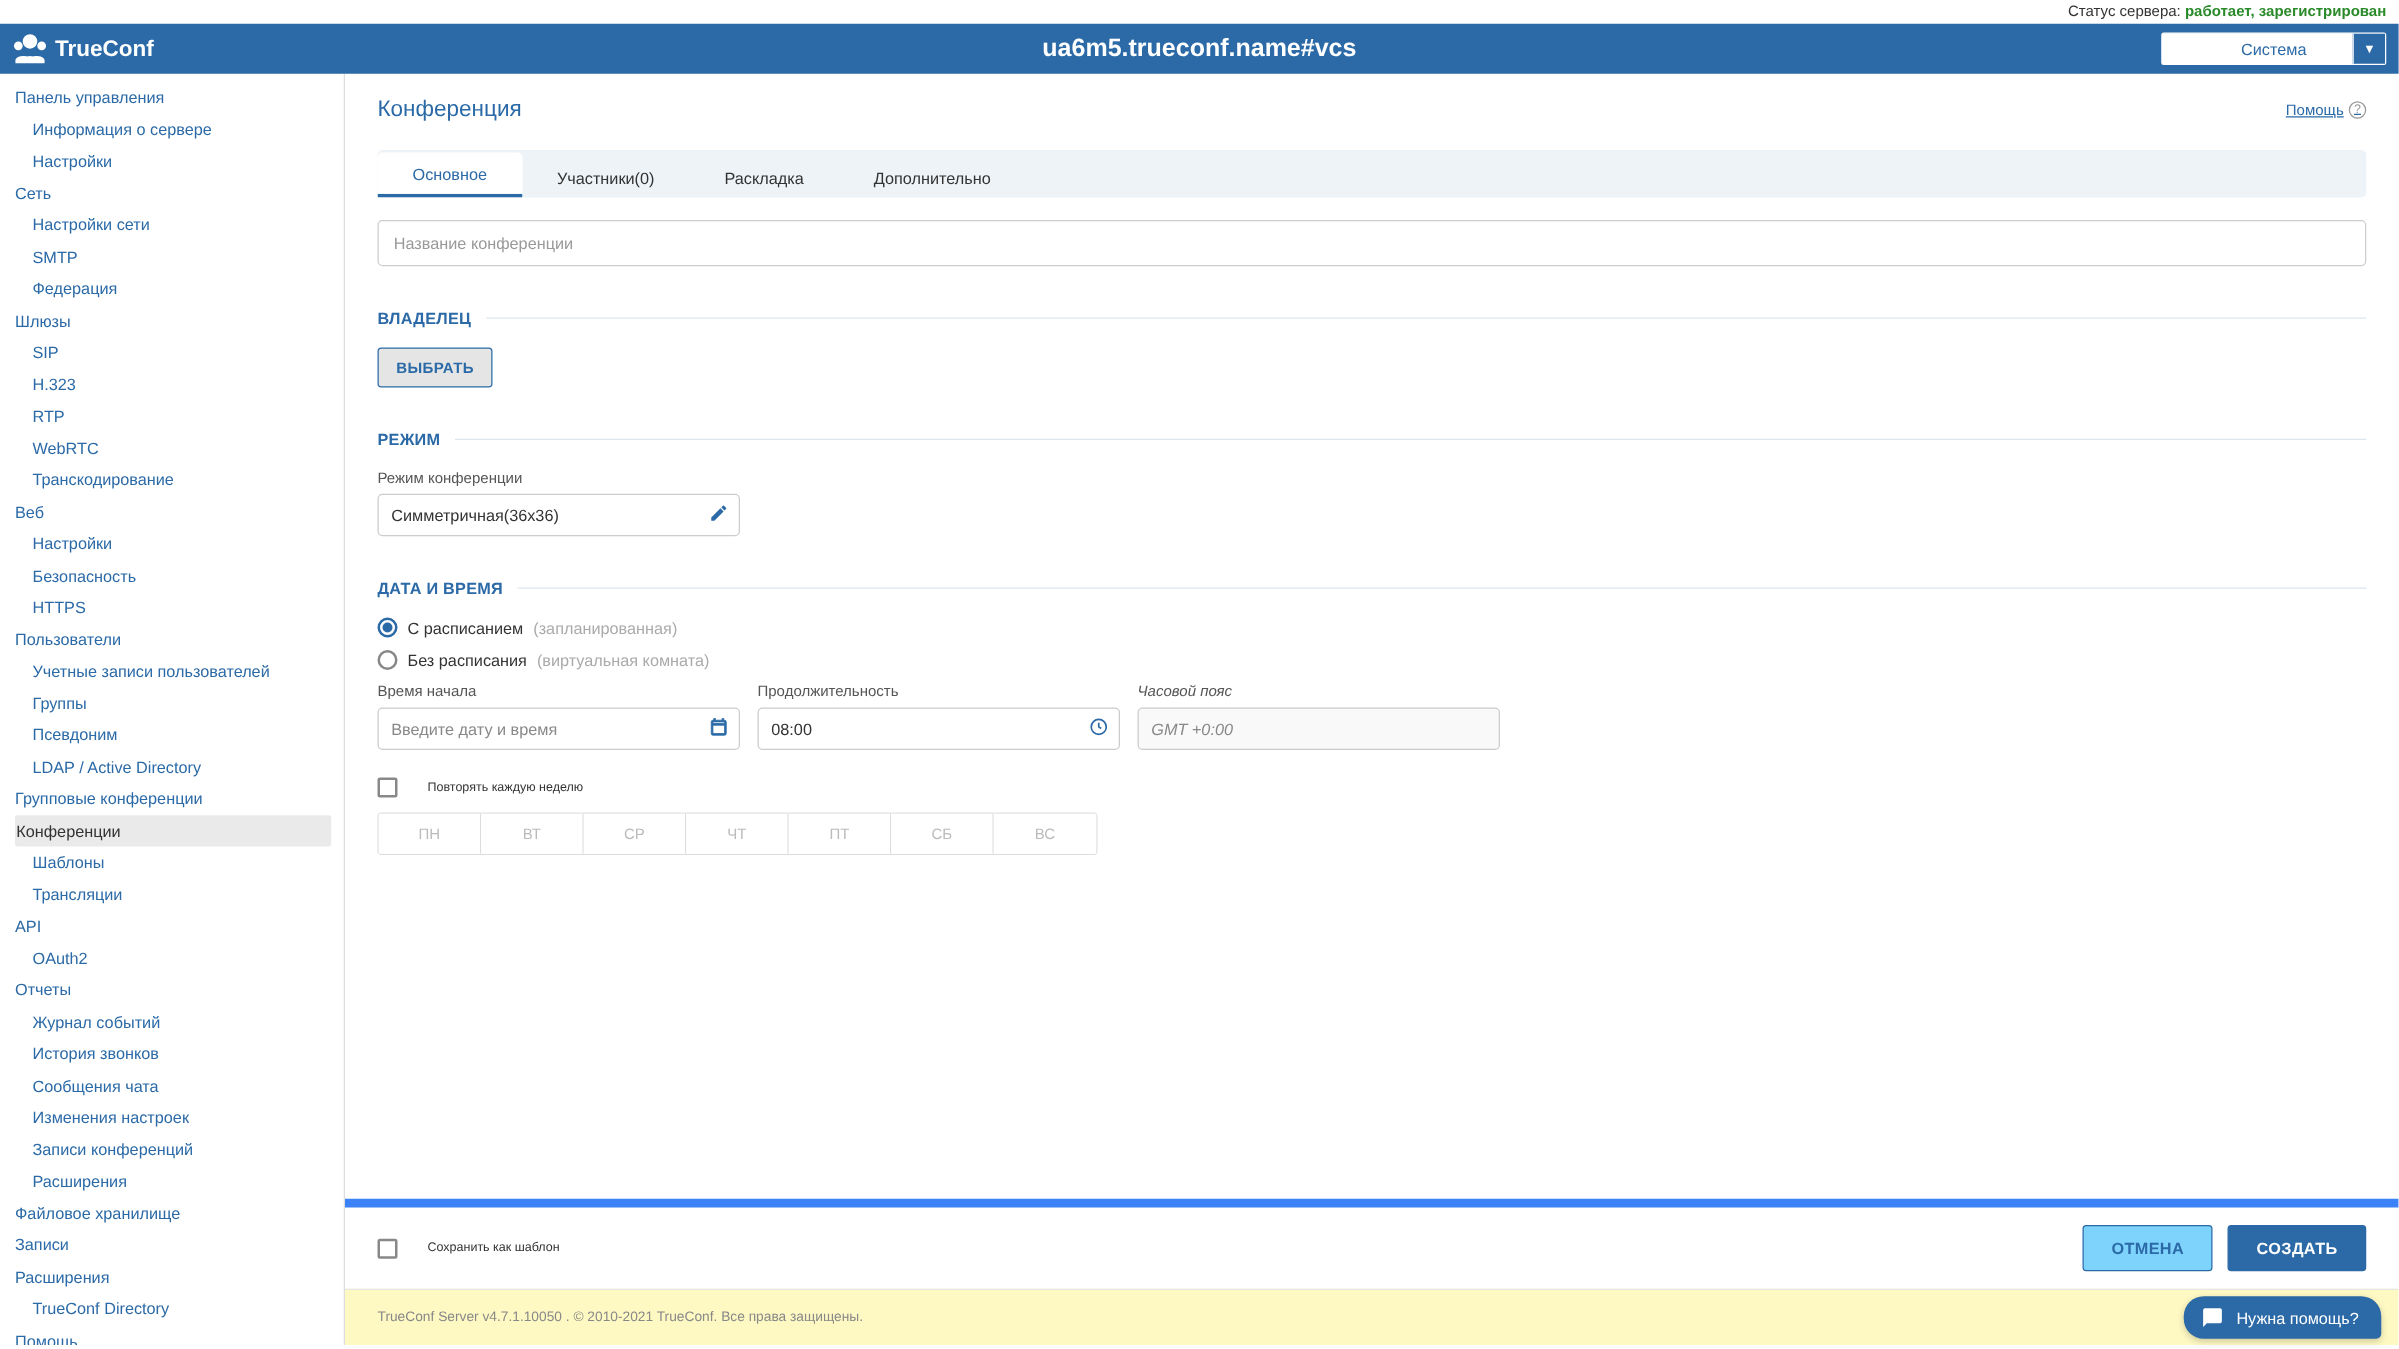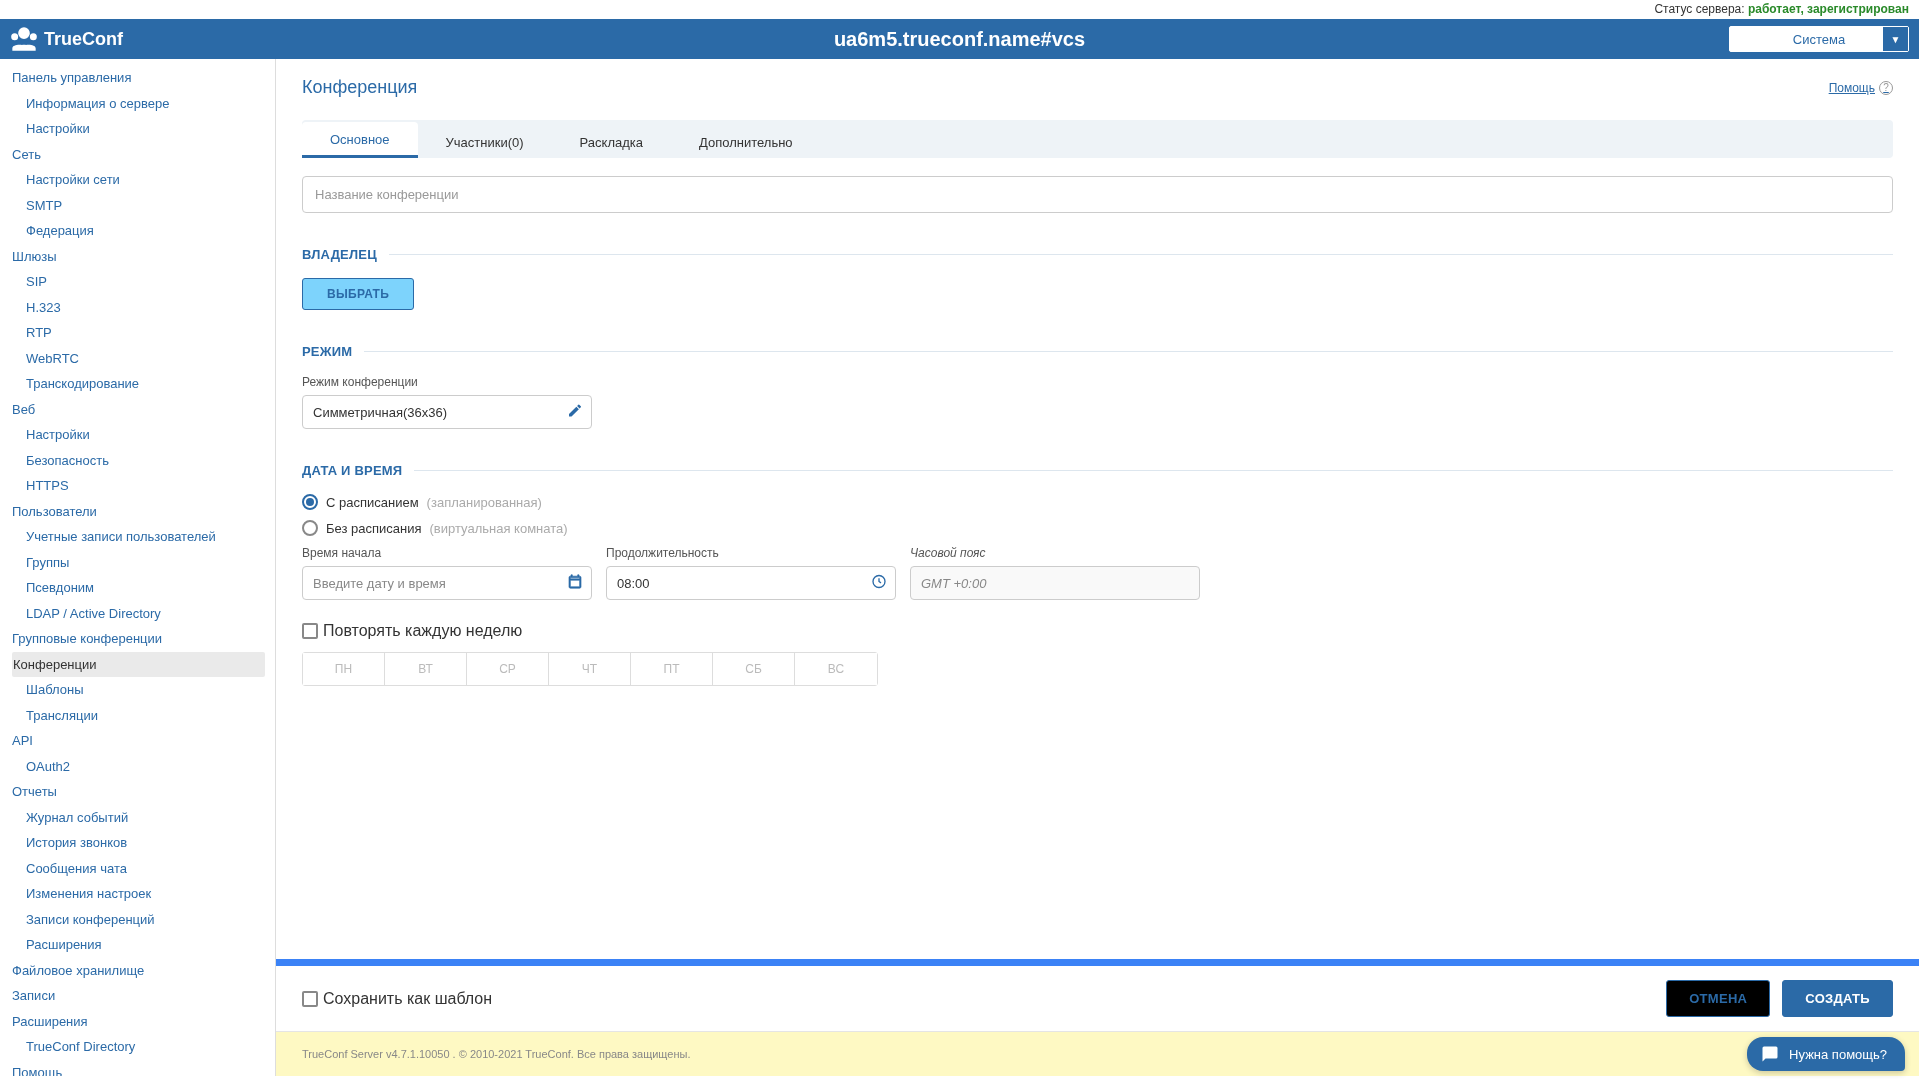--- a/index.html
+++ b/index.html
@@ -40,21 +40,21 @@
 
   
   .content { padding-top:18px; padding-bottom:80px; }
   .text-input { width:100%; border:1px solid #ccc; border-radius:4px; padding:10px 12px; font-size:13px; color:#333; }
   .text-input::placeholder { color:#999; }
 
   .section-divider { display:flex; align-items:center; margin-top:34px; margin-bottom:16px; }
   .section-divider .label { color:#2b6aa7; font-size:13px; font-weight:bold; letter-spacing:0.2px; margin-right:12px; white-space:nowrap; }
   .section-divider .line { flex:1; height:1px; background:#dde6ee; }
 
-  .btn-outline { border:1px solid #2b6aa7; color:#2b6aa7; background:#7dd3fc; padding:8px 24px; font-size:12px; font-weight:bold; border-radius:3px; cursor:pointer; letter-spacing:0.3px; }
+  .btn-outline { border:1px solid #2b6aa7; color:#2b6aa7; background:#e5e5e5; padding:8px 14px; font-size:12px; font-weight:bold; border-radius:3px; cursor:pointer; letter-spacing:0.3px; }
 
   .field-label { font-size:12px; color:#555; margin-bottom:6px; display:block; }
 
   .mode-select { width:290px; border:1px solid #ccc; border-radius:4px; height:34px; display:flex; align-items:center; padding:0 10px; font-size:13px; color:#333; position:relative; cursor:pointer; }
   .mode-select .edit { position:absolute; right:8px; top:50%; transform:translateY(-50%); color:#2b6aa7; }
   .mode-select .edit svg { width:16px; height:16px; fill:#2b6aa7; }
 
   .radio-row { display:flex; align-items:center; gap:8px; margin:10px 0; font-size:13px; cursor:pointer; }
   .radio { width:16px; height:16px; border:2px solid #2b6aa7; border-radius:50%; display:inline-flex; align-items:center; justify-content:center; }
   .radio.unchecked { border-color:#888; }
@@ -64,31 +64,31 @@
   .dt-row { display:flex; gap:14px; margin-top:10px; }
   .dt-col .field-label { margin-bottom:6px; }
   .iconed-input { border:1px solid #ccc; border-radius:4px; height:34px; display:flex; align-items:center; padding:0 10px; font-size:13px; color:#888; position:relative; }
   .iconed-input.dark { color:#333; }
   .iconed-input .inp { border:none; outline:none; width:100%; font-size:13px; color:#333; }
   .iconed-input .inp::placeholder { color:#888; }
   .iconed-input .end-icon { position:absolute; right:8px; top:50%; transform:translateY(-50%); color:#2b6aa7; }
   .iconed-input .end-icon svg { width:16px; height:16px; fill:#2b6aa7; stroke:#2b6aa7; }
   .iconed-input.readonly { background:#f9f9f9; color:#888; }
 
-  .check-row { display:flex; align-items:center; gap:5px; margin-top:22px; font-size:16px; cursor:pointer; }
+  .check-row { display:flex; align-items:center; gap:24px; margin-top:22px; font-size:10px; cursor:pointer; }
   .check { width:16px; height:16px; border:2px solid #888; border-radius:2px; }
 
   .days { display:flex; margin-top:12px; border:1px solid #ddd; border-radius:3px; width:fit-content; }
   .days .day { width:82px; height:32px; display:flex; align-items:center; justify-content:center; color:#bbb; border-right:1px solid #ddd; cursor:pointer; font-size:12px; background:#fff; }
   .days .day:last-child { border-right:none; }
 
   
   .action-bar { border-top:7px solid #3b82f6; padding:14px 26px; display:flex; align-items:center; background:#fff; }
   .action-bar .spacer { flex:1; }
-  .btn-cancel { border:1px solid #2b6aa7; background:#000000; color:#2b6aa7; padding:10px 22px; font-weight:bold; border-radius:3px; font-size:13px; cursor:pointer; margin-right:12px; letter-spacing:0.3px; }
+  .btn-cancel { border:1px solid #2b6aa7; background:#7dd3fc; color:#2b6aa7; padding:10px 22px; font-weight:bold; border-radius:3px; font-size:13px; cursor:pointer; margin-right:12px; letter-spacing:0.3px; }
   .btn-primary { background:#2b6aa7; color:#fff; border:1px solid #2b6aa7; padding:10px 22px; font-weight:bold; border-radius:3px; font-size:13px; cursor:pointer; letter-spacing:0.3px; }
 
   
   .footer-note { font-size:11px; color:#888; padding:16px 26px; background:#fef9c3; border-top:1px solid #e5e5e5; }
 
   
   .help-bubble { position:fixed; right:14px; bottom:8px; background:#2b6aa7; color:#fff; border-radius:16px 16px 4px 16px; padding:8px 18px 8px 14px; font-size:13px; display:flex; align-items:center; gap:10px; cursor:pointer; box-shadow:0 2px 6px rgba(0,0,0,.2); }
   .help-bubble svg { width:18px; height:18px; fill:#fff; }
 </style>
 </head>

